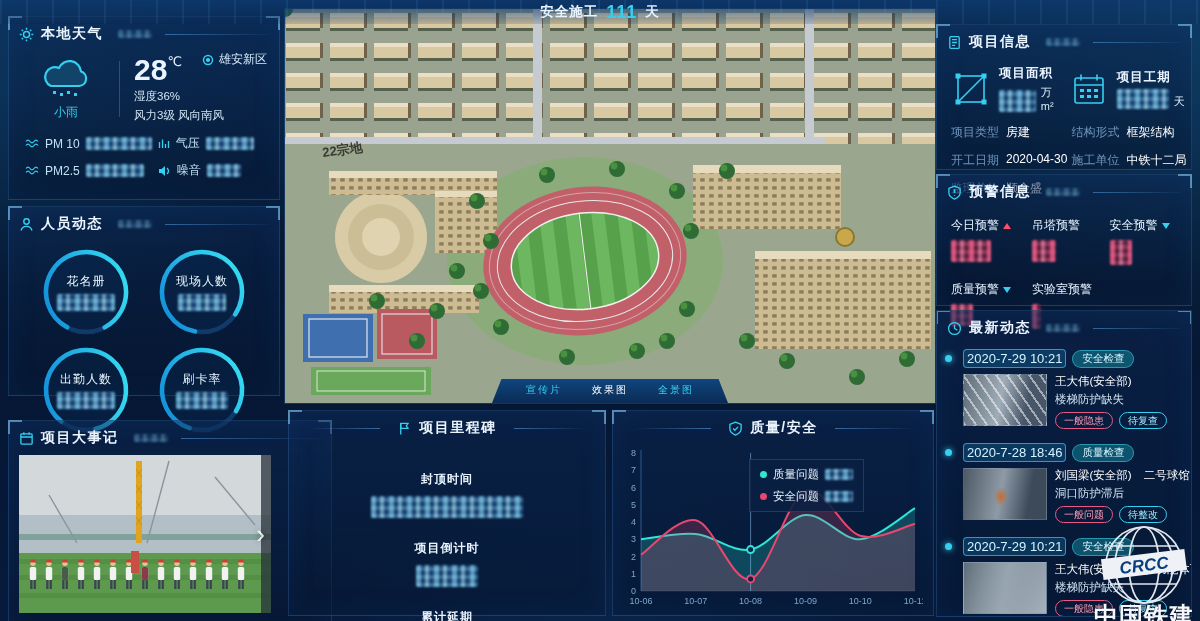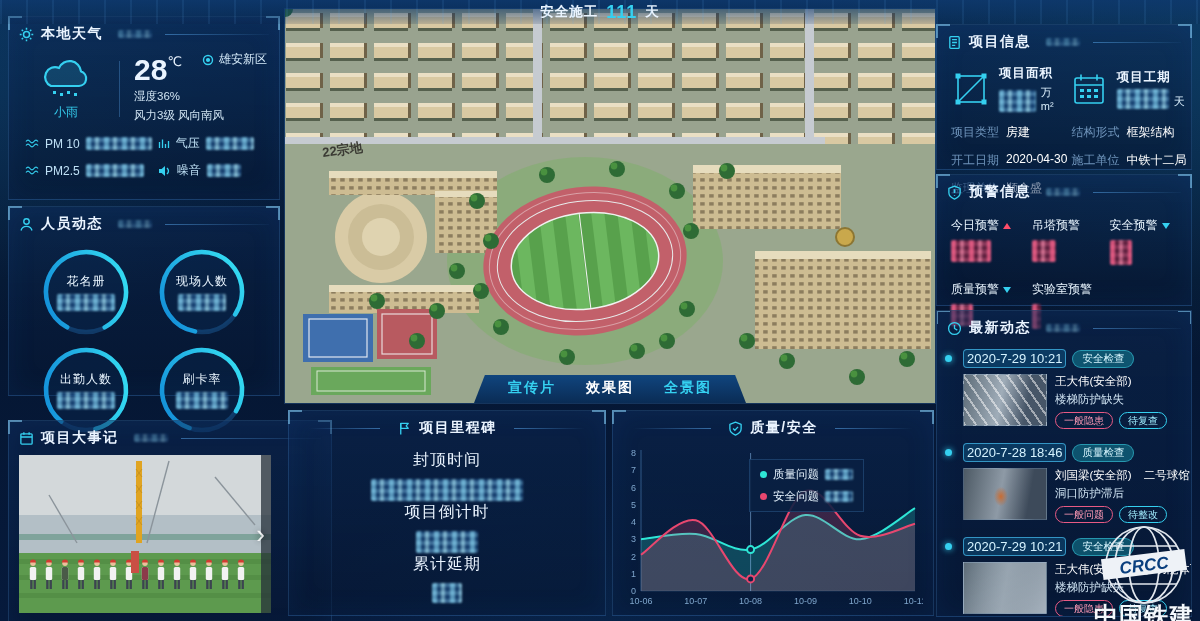--- a/index.html
+++ b/index.html
@@ -68,26 +68,26 @@
   #panel-events{left:8px;top:420px;width:324px;height:214px}
   .ev-photo{position:relative;margin:2px 10px 0;width:252px;height:158px;overflow:hidden;background:#233}
   .ev-next{position:absolute;right:6px;top:50%;transform:translateY(-50%);font-size:26px;color:#fff;opacity:.85;cursor:pointer;text-shadow:0 0 6px rgba(0,0,0,.6)}
   
   #scene{position:absolute;left:284px;top:8px;width:652px;height:396px;border:1px solid rgba(70,140,210,.25);overflow:hidden}
   #scene svg{display:block}
   .scene-btns{position:absolute;left:50%;bottom:0;transform:translateX(-50%);
     background:linear-gradient(180deg,#10457e,#0a2c55);
     clip-path:polygon(4% 0,96% 0,100% 100%,0 100%);
     padding:4px 34px 6px;display:flex;gap:30px;align-items:center}
-  .scene-btn{font-size:14px;font-weight:bold;color:#35d0f0;letter-spacing:2px;cursor:pointer}
+  .scene-btn{font-size:10px;font-weight:normal;color:#35d0f0;letter-spacing:2px;cursor:pointer}
   .scene-btn.active{color:#ffffff}
   
   #panel-milestone{left:288px;top:410px;width:318px;height:206px}
   .ms-list{display:flex;flex-direction:column;align-items:center;padding-top:6px}
-  .ms-lbl{font-size:16px;font-weight:normal;letter-spacing:1px;margin-top:1px}
+  .ms-lbl{font-size:12px;font-weight:bold;letter-spacing:1px;margin-top:22px}
   .ms-val{margin-top:8px}
   
   #panel-chart{left:612px;top:410px;width:322px;height:206px}
   .chart-wrap{position:relative;padding:2px 8px 0}
   .tooltip{position:absolute;left:136px;top:16px;background:rgba(9,32,66,.88);border:1px solid rgba(80,150,220,.25);
     padding:7px 10px;display:flex;flex-direction:column;gap:7px;z-index:3}
   .tt-row{display:flex;align-items:center;gap:6px;font-size:11.5px;color:#e6f3fd;white-space:nowrap}
   .tt-dot{width:7px;height:7px;border-radius:50%}
   .tt-row .mosaic{width:28px;height:11px}
   

